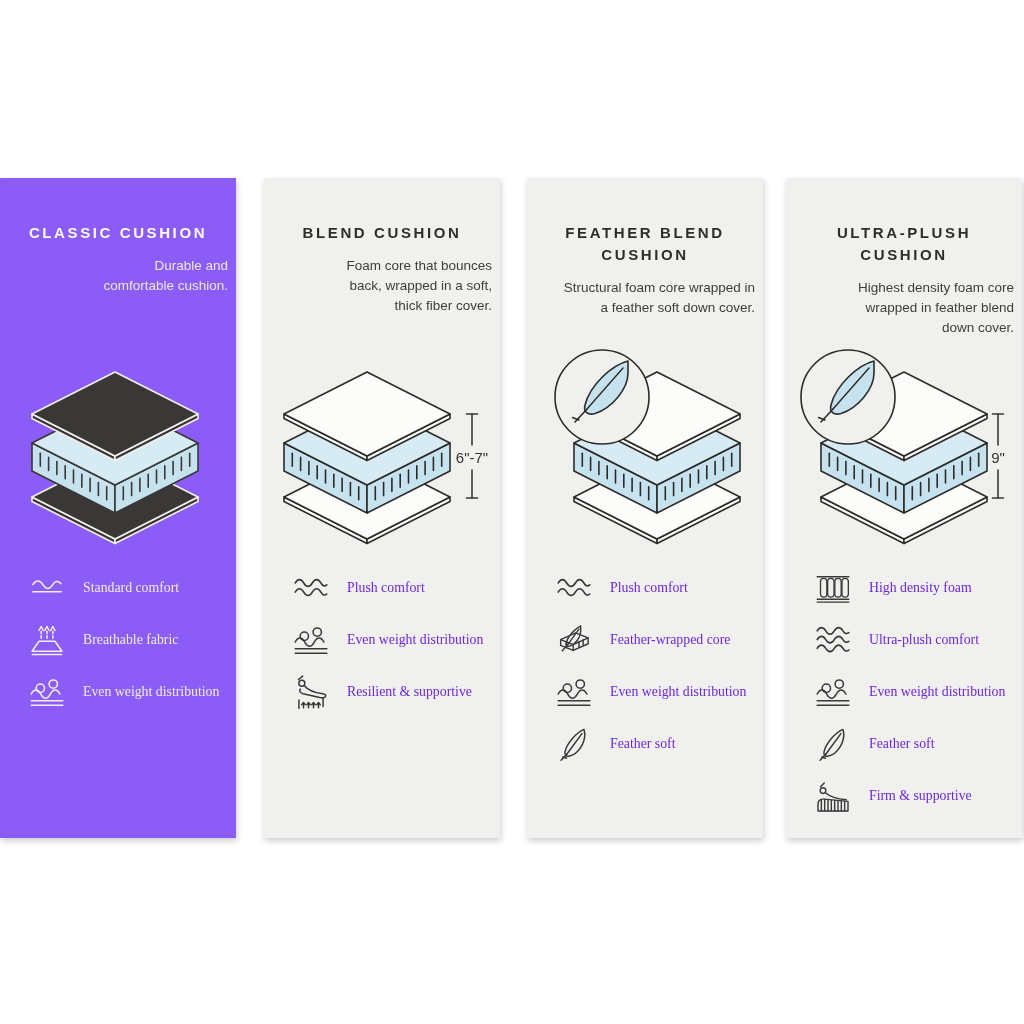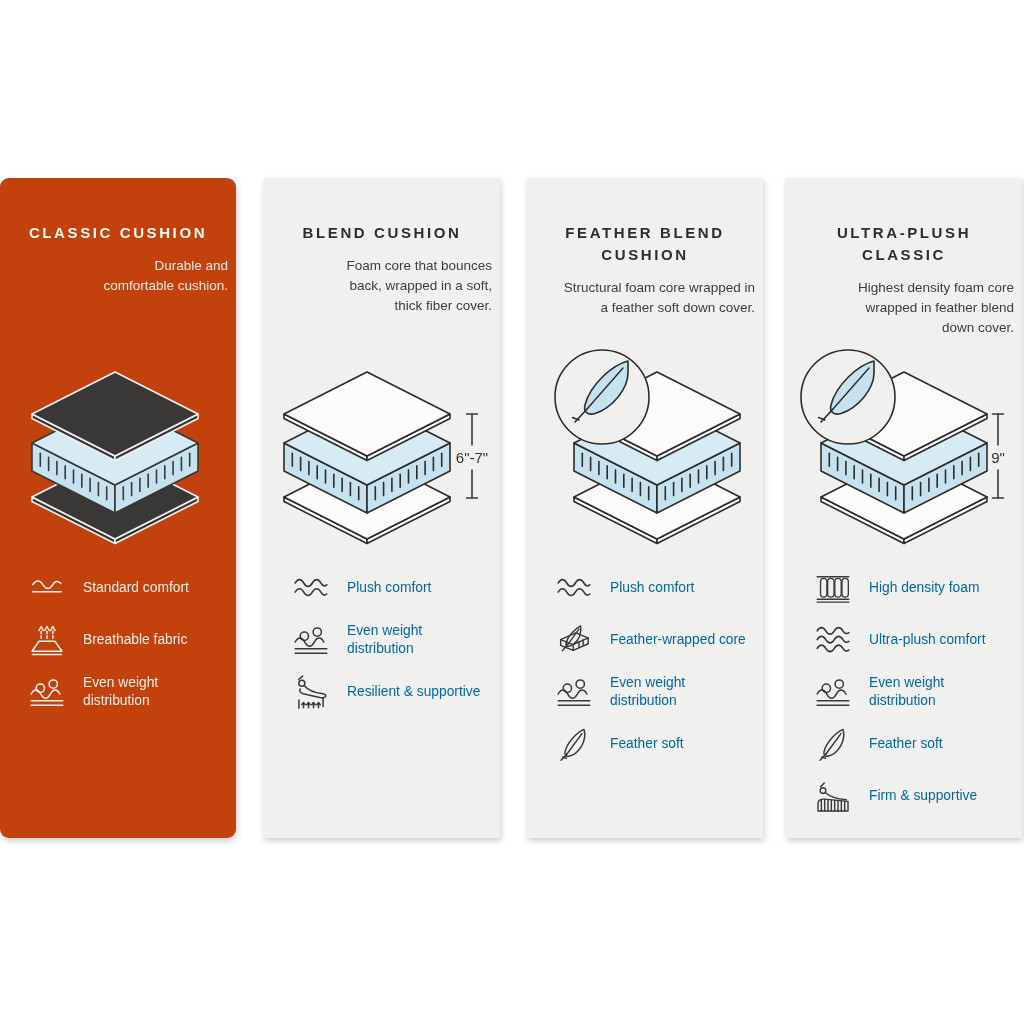--- a/index.html
+++ b/index.html
@@ -1,37 +1,37 @@
 <!DOCTYPE html>
 <html><head>
 <meta charset="utf-8">
 <style>
   html,body{margin:0;padding:0;background:#ffffff;}
   .board{position:relative;width:1024px;height:1024px;background:#ffffff;overflow:hidden;
          font-family:"Liberation Sans","DejaVu Sans",sans-serif;}
   .panels{position:absolute;left:0;top:178px;display:flex;}
   .panel{position:relative;width:236px;height:660px;background:#f0f0ee;
          box-shadow:1px 3px 6px rgba(90,90,90,.30);box-sizing:border-box;padding-top:44px;}
-  .panel.dark{background:#c2410c;border-radius:9px;}
+  .panel.dark{background:#8b5cf6;}
   .panel.m2{margin-left:28px}.panel.m3{margin-left:27px}.panel.m4{margin-left:23px}
   .title{margin:0 10px;font-size:15px;font-weight:bold;letter-spacing:2.6px;line-height:1.45;
          text-align:center;color:#2e2d2b;white-space:pre-line;}
   .dark .title{color:#fbfbf9;}
   .desc{margin:12px 8px 0;font-size:13.5px;line-height:1.5;text-align:right;color:#3e3d3b;white-space:pre-line;}
   .dark .desc{color:#e9e8e6;}
   .figure{position:absolute;left:0;top:164px;width:236px;height:212px;}
   .figure svg{display:block;}
   .dim-text{font-size:15px;fill:#353432;font-family:"Liberation Sans",sans-serif;}
   .features{position:absolute;left:27px;top:390px;right:6px;margin:0;padding:0;list-style:none;
-            display:flex;flex-direction:column;gap:12px;}
+            display:flex;flex-direction:column;gap:12px;font-family:Liberation Serif, serif;}
   .feat{display:flex;align-items:center;gap:16px;min-height:40px;}
   .ficon{width:40px;height:40px;flex:none;color:#3a3938;}
   .dark .ficon{color:#f1f0ee;}
   .ficon svg{width:40px;height:40px;display:block;}
-  .flabel{font-size:13.8px;line-height:1.32;color:#0369a1;max-width:138px;}
+  .flabel{font-size:13.8px;line-height:1.32;color:#6d28d9;max-width:138px;}
   .dark .flabel{color:#efeeec;}
   .defs{position:absolute;width:0;height:0;overflow:hidden;}
 </style>
 </head>
 <body>
 
 <svg class="defs" aria-hidden="true">
   <defs>
     <g id="_stroke_defaults"></g>
     <symbol id="wave-single-icon" viewBox="0 0 48 48">
@@ -369,21 +369,21 @@
                 <use href="#feather-icon"></use>
               </svg>
             </span>
             <span class="flabel">Feather soft</span>
           </li>
         </ul>
     </section>
 
     <section class="panel m4">
       <h2 class="title">ULTRA-PLUSH
-CLASSIC</h2>
+CUSHION</h2>
       <p class="desc">Highest density foam core
 wrapped in feather blend
 down cover.</p>
       <div class="figure">
           <svg viewBox="0 0 236 212" width="236" height="212">
             <polygon points="35,155 118,197 118,201.5 35,159.5" fill="#fcfcfb" stroke="#2c2b29" stroke-width="1.6" stroke-linejoin="round"></polygon>
             <polygon points="118,197 201,155 201,159.5 118,201.5" fill="#fcfcfb" stroke="#2c2b29" stroke-width="1.6" stroke-linejoin="round"></polygon>
             <polygon points="118,113 201,155 118,197 35,155" fill="#fcfcfb" stroke="#2c2b29" stroke-width="1.6" stroke-linejoin="round"></polygon>
             <polygon points="35,101 118,143 118,171 35,129" fill="#c6e2ee" stroke="#2c2b29" stroke-width="1.6" stroke-linejoin="round"></polygon>
             <polygon points="118,143 201,101 201,129 118,171" fill="#c6e2ee" stroke="#2c2b29" stroke-width="1.6" stroke-linejoin="round"></polygon>

